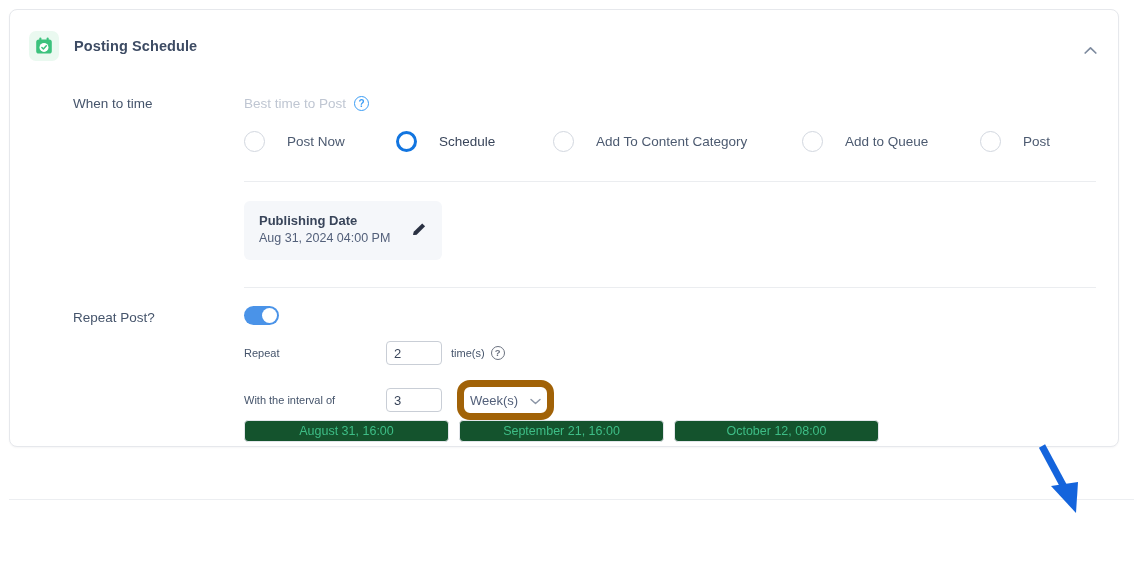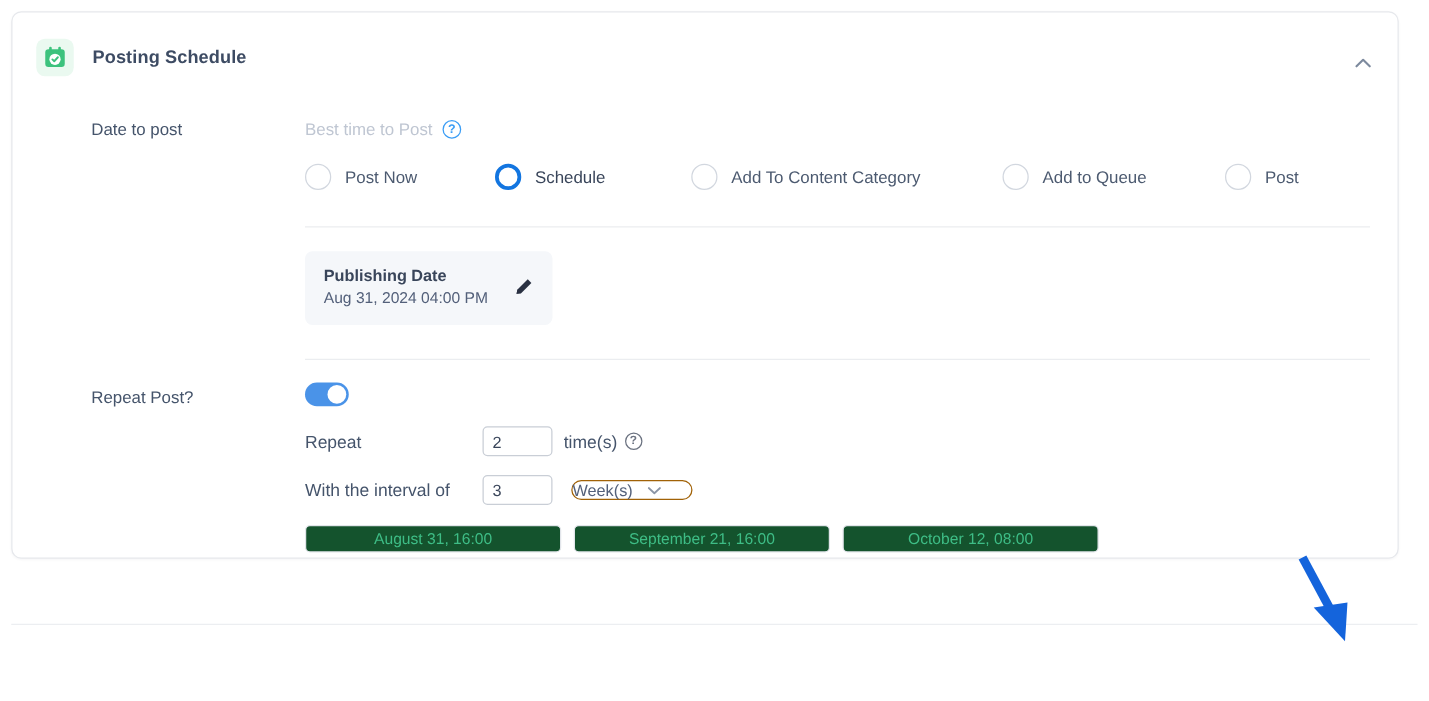--- a/index.html
+++ b/index.html
@@ -74,21 +74,21 @@
   }
   .help-blue { color: #3b9df5; }
   .help-gray { color: #6b7280; width: 14px; height: 14px; font-size: 9.5px; }
 
   
   .radio-group {
     position: absolute; left: 234px; top: 121px;
     display: flex; align-items: center;
   }
   .radio-item {
-    display: flex; align-items: center; gap: 11px;
+    display: flex; align-items: center; gap: 22px;
     cursor: pointer; white-space: nowrap;
   }
   .radio-dot {
     width: 21px; height: 21px; border-radius: 50%;
     border: 1.6px solid #d2d7df; background: #fff;
     flex: none;
   }
   .radio-item.selected .radio-dot {
     border: 3.4px solid #1275e0;
   }
@@ -135,40 +135,40 @@
     position: absolute; right: 2px; top: 2px;
     width: 15px; height: 15px; border-radius: 50%;
     background: #ffffff;
   }
 
   
   .field-row { position: absolute; display: flex; align-items: center; }
   .row-repeat   { left: 234px; top: 331px; }
   .row-interval { left: 234px; top: 370px; }
 
-  .field-text { font-size: 14px; color: #45546b; }
+  .field-text { font-size: 11px; color: #45546b; }
   .w-first { width: 142px; }
 
   .num-input {
     width: 56px; height: 24px;
     border: 1px solid #c9ced6; border-radius: 4px;
     background: #fff;
     font-family: "Liberation Sans", sans-serif;
     font-size: 13px; color: #39455a;
     padding: 0 7px;
     outline: none;
   }
   .unit-wrap { display: flex; align-items: center; gap: 6px; margin-left: 9px; }
 
   .select-box {
     margin-left: 15px;
-    width: 97px; height: 16px;
-    border: 1px solid #a16207; border-radius: 13px;
+    width: 97px; height: 40px;
+    border: 7px solid #a16207; border-radius: 13px;
     background: #fff;
-    display: flex; align-items: center; 
+    display: flex; align-items: center; justify-content: center;
     gap: 12px; cursor: pointer;
   }
   .select-label { font-size: 13px; color: #53607a; }
 
   
   .chips { position: absolute; left: 234px; top: 410px; display: flex; gap: 10px; }
   .chip {
     height: 22px; min-width: 205px;
     border: 1px solid #e2e5ea; border-radius: 4px;
     background: #14532d;
@@ -212,21 +212,21 @@
         </svg>
       </div>
       <div class="card-title">Posting Schedule</div>
       <div class="collapse-btn">
         <svg width="13" height="9" viewBox="0 0 13 9">
           <path d="M1.2 7 L6.5 1.8 L11.8 7" stroke="#7d8a9e" stroke-width="1.7" fill="none" stroke-linecap="round" stroke-linejoin="round"></path>
         </svg>
       </div>
     </div>
 
-    <div class="row-label lbl-when">Date to post</div>
+    <div class="row-label lbl-when">When to time</div>
 
     <div class="best-time">
       <span>Best time to Post</span>
       <span class="help-circle help-blue">?</span>
     </div>
 
     <div class="radio-group">
       <div class="radio-item" style="width:152px">
         <span class="radio-dot"></span>
         <span class="radio-label">Post Now</span>

